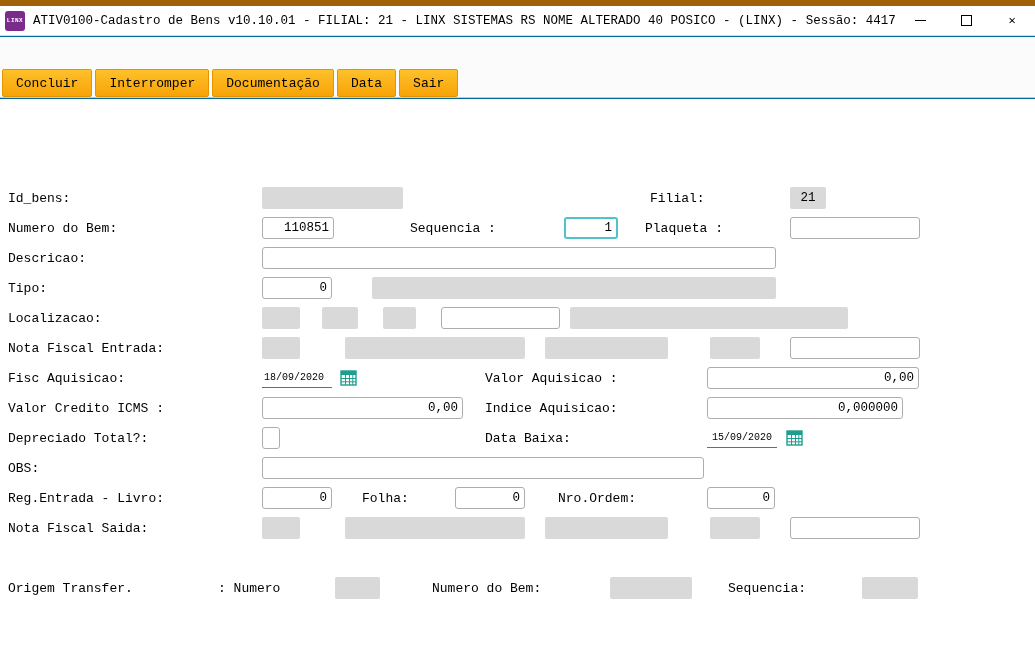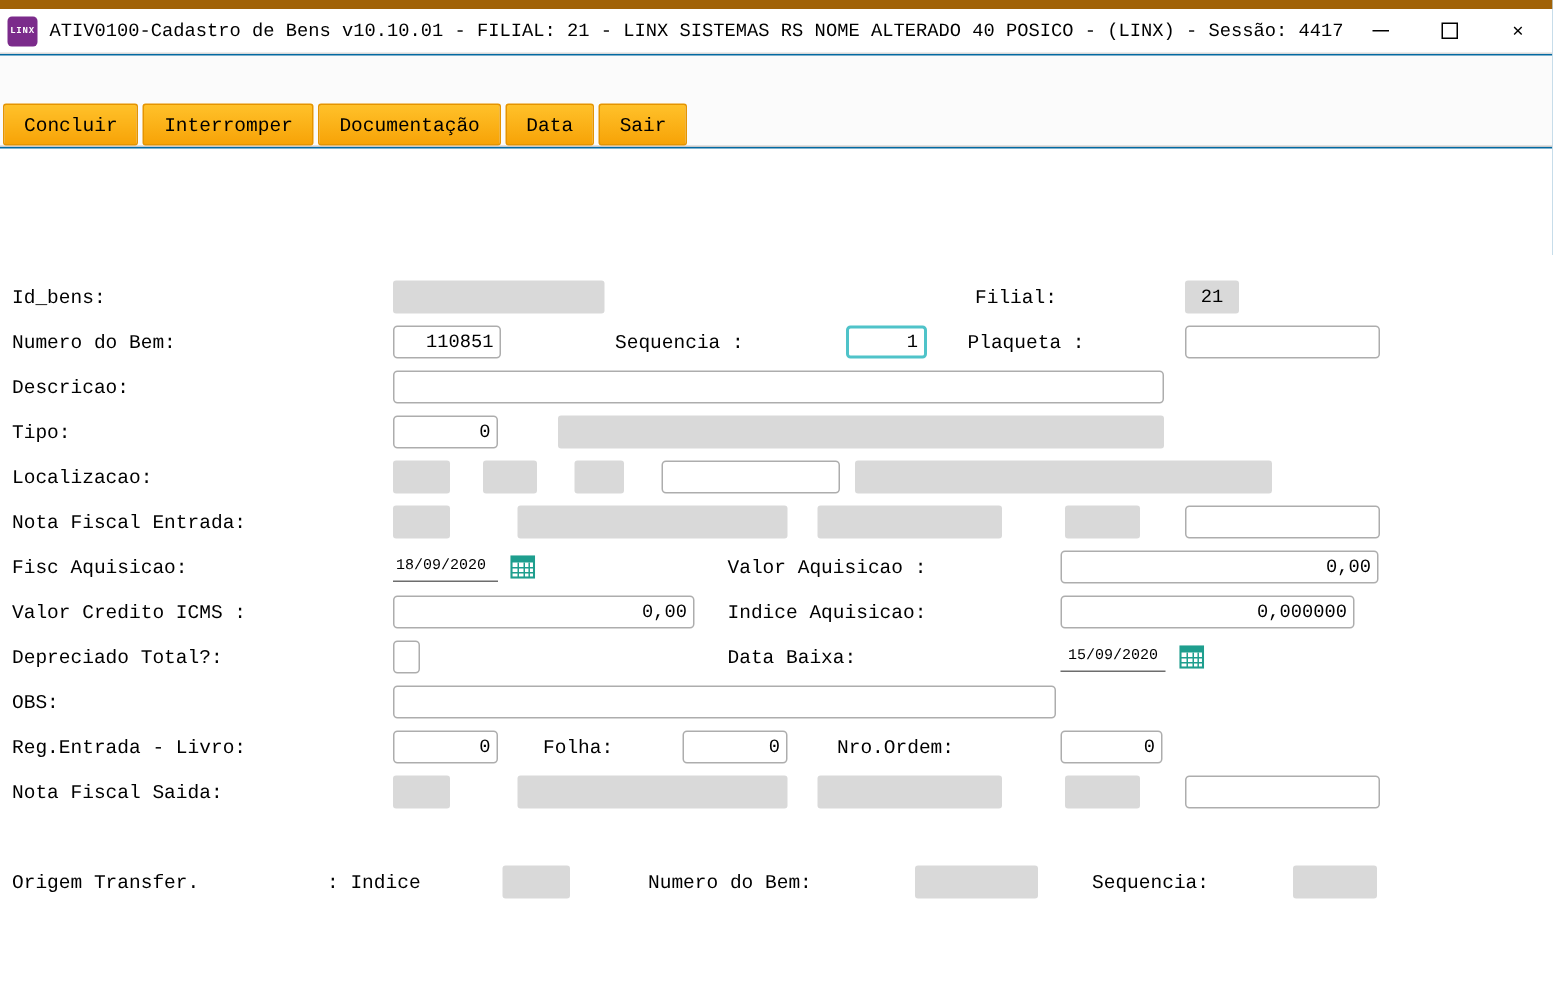--- a/index.html
+++ b/index.html
@@ -153,20 +153,20 @@
   <input class="txt right" style="left: 707px; top: 481px; width: 68px;" value="0">
 
   <div class="lbl" style="left:8px;top:515px">Nota Fiscal Saida:</div>
   <div class="dis" style="left:262px;top:511px;width:38px"></div>
   <div class="dis" style="left:345px;top:511px;width:180px"></div>
   <div class="dis" style="left:545px;top:511px;width:123px"></div>
   <div class="dis" style="left:710px;top:511px;width:50px"></div>
   <input class="txt" style="left: 790px; top: 511px; width: 130px;">
 
   <div class="lbl" style="left:8px;top:575px">Origem Transfer.</div>
-  <div class="lbl" style="left:218px;top:575px">: Indice</div>
+  <div class="lbl" style="left:218px;top:575px">: Numero</div>
   <div class="dis" style="left:335px;top:571px;width:45px"></div>
   <div class="lbl" style="left:432px;top:575px">Numero do Bem:</div>
   <div class="dis" style="left:610px;top:571px;width:82px"></div>
   <div class="lbl" style="left:728px;top:575px">Sequencia:</div>
   <div class="dis" style="left:862px;top:571px;width:56px"></div>
 
 </div>
 
 </body></html>

